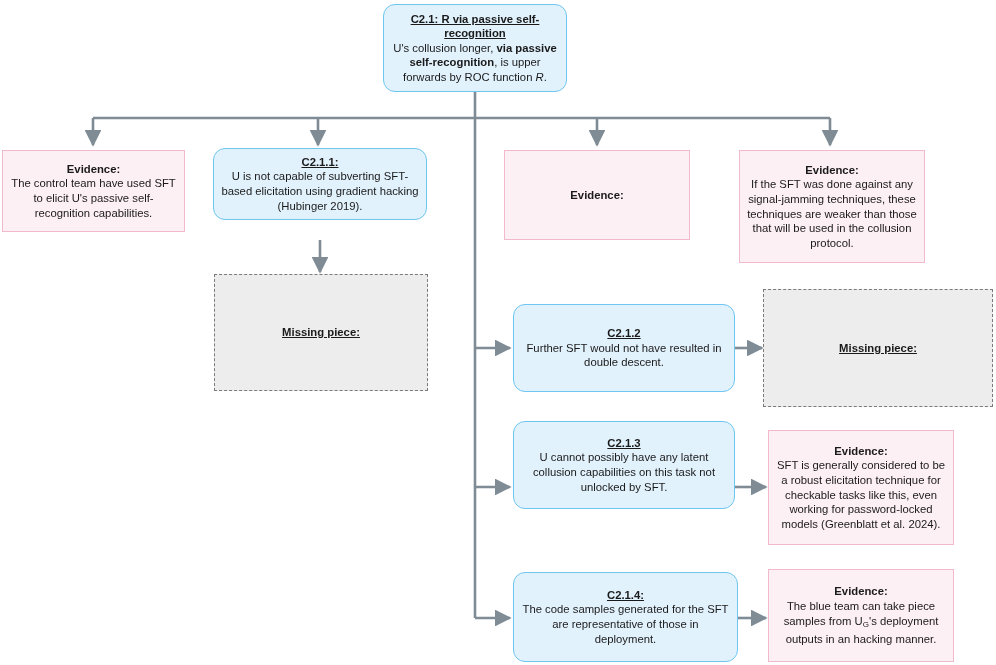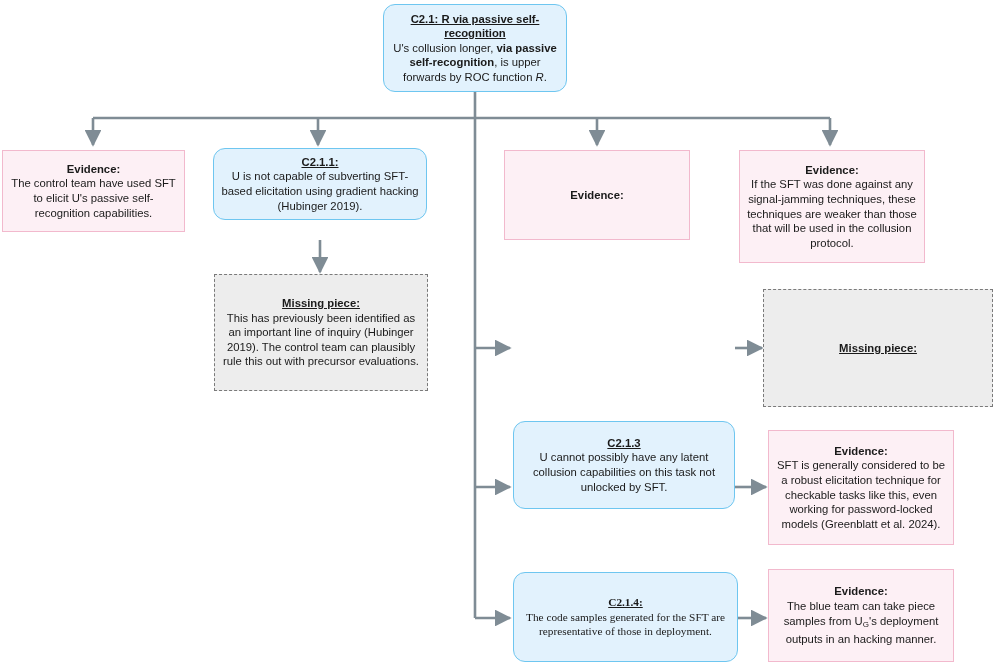--- a/index.html
+++ b/index.html
@@ -130,24 +130,29 @@
   <div class="node node-evidence" style="left:739px; top:150px; width:186px; height:113px;">
     <div class="inner">
       <span class="title-plain">Evidence:</span>
       <span>If the SFT was done against any signal-jamming techniques, these techniques are weaker than those that will be used in the collusion protocol.</span>
     </div>
   </div>
 
   <div class="node node-missing" style="left:214px; top:274px; width:214px; height:117px;">
     <div class="inner">
       <span class="title">Missing piece:</span>
-      <span>This has previously been identified as an important line of inquiry (Hubinger 2019). The control team can plausibly rule this out with precursor evaluations.</span>
     </div>
   </div>
 
+  <div class="node node-claim" style="left:513px; top:304px; width:222px; height:88px;">
+    <div class="inner">
+      <span class="title">C2.1.2</span>
+      <span>Further SFT would not have resulted in double descent.</span>
+    </div>
+  </div>
 
   <div class="node node-missing" style="left:763px; top:289px; width:230px; height:118px;">
     <div class="inner">
       <span class="title">Missing piece:</span>
     </div>
   </div>
 
   <div class="node node-claim" style="left:513px; top:421px; width:222px; height:88px;">
     <div class="inner">
       <span class="title">C2.1.3</span>
@@ -155,21 +160,21 @@
     </div>
   </div>
 
   <div class="node node-evidence" style="left:768px; top:430px; width:186px; height:115px;">
     <div class="inner">
       <span class="title-plain">Evidence:</span>
       <span>SFT is generally considered to be a robust elicitation technique for checkable tasks like this, even working for password-locked models (Greenblatt et al. 2024).</span>
     </div>
   </div>
 
-  <div class="node node-claim" style="left:513px; top:572px; width:225px; height:90px;font-family:Liberation Serif, serif;">
+  <div class="node node-claim" style="left:513px; top:572px; width:225px; height:90px;">
     <div class="inner">
       <span class="title">C2.1.4:</span>
       <span>The code samples generated for the SFT are representative of those in deployment.</span>
     </div>
   </div>
 
   <div class="node node-evidence" style="left:768px; top:569px; width:186px; height:93px;">
     <div class="inner">
       <span class="title-plain">Evidence:</span>
       <span><span>The blue team can take piece samples from U</span><sub>G</sub><span>'s deployment outputs in an hacking manner.</span></span>

